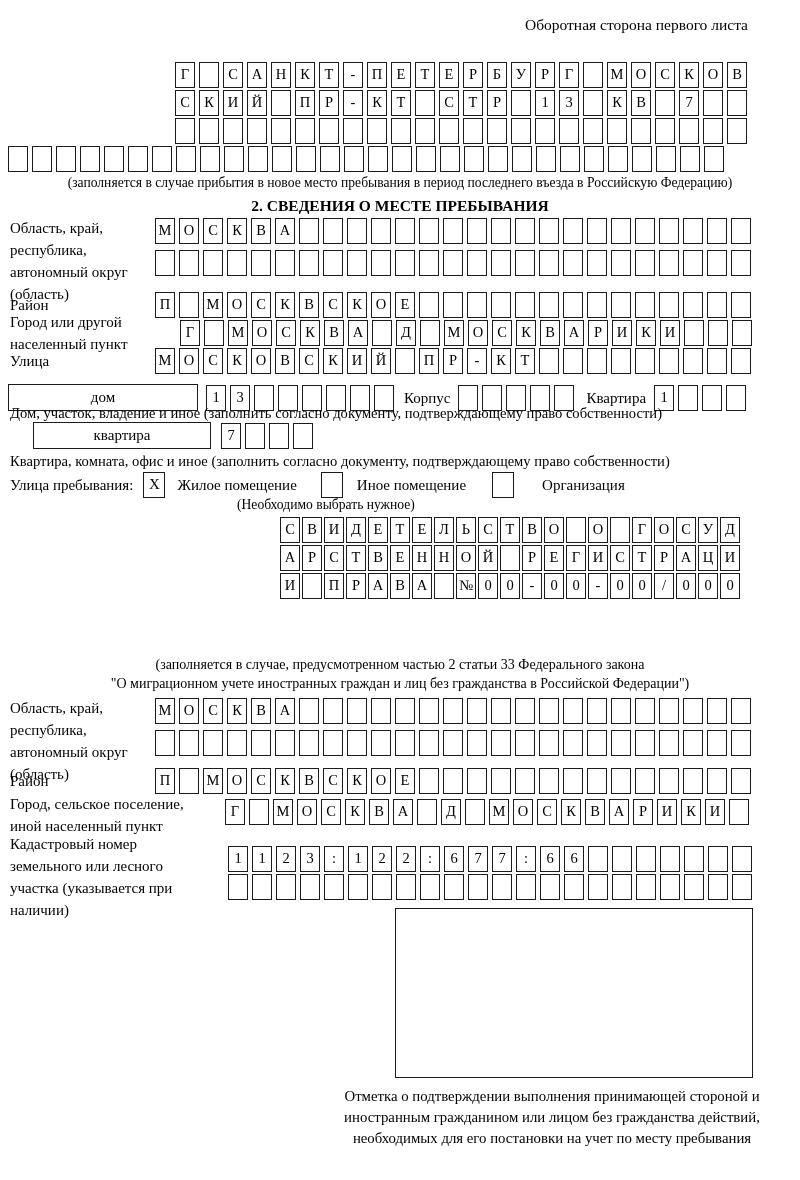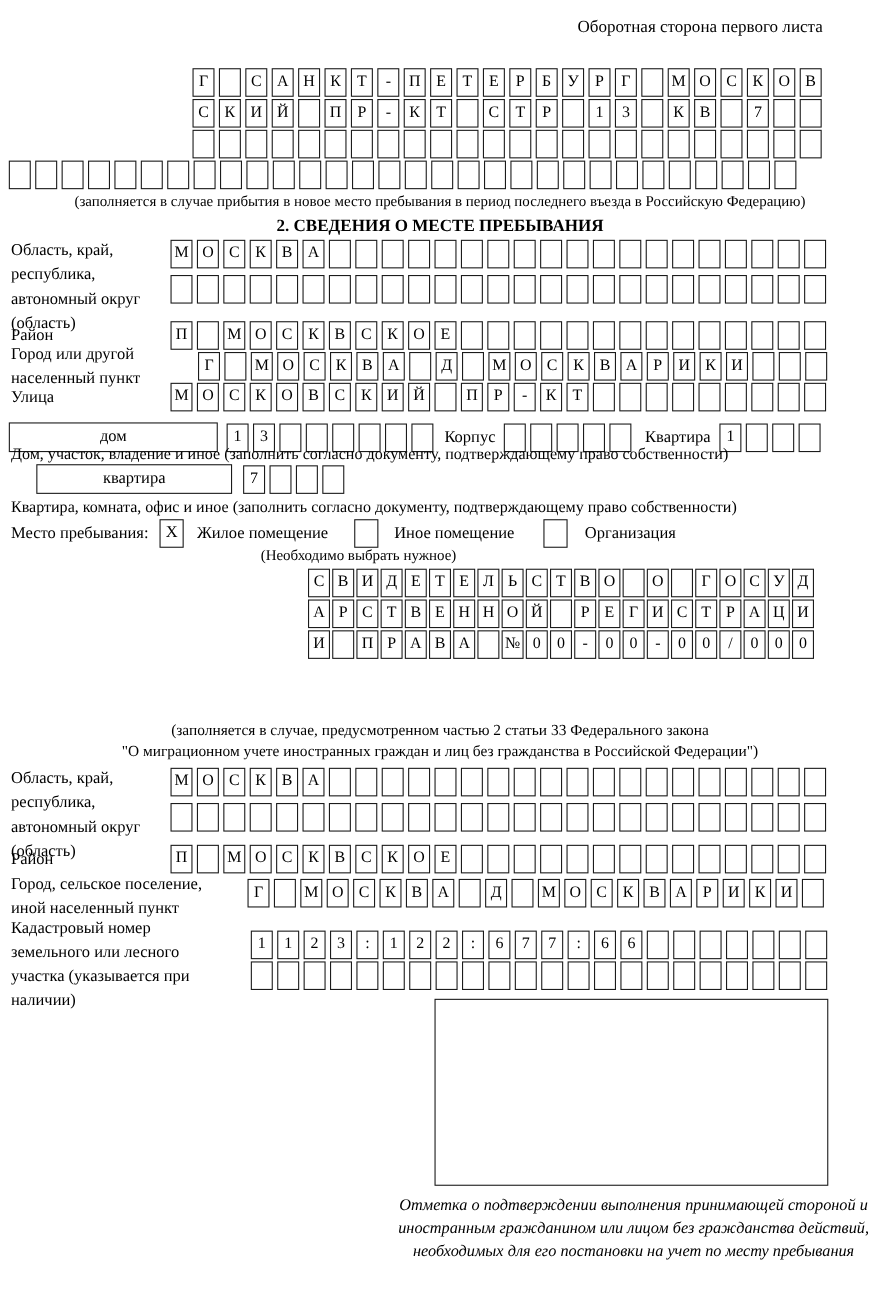--- a/index.html
+++ b/index.html
@@ -327,27 +327,27 @@
     <div class="cells" style="margin-left:10px;">
         <span class="cell">7</span>
         <span class="cell"></span>
         <span class="cell"></span>
         <span class="cell"></span>
       </div>
   </div>
   <div class="abs caption15" style="top:453px;left:10px;">Квартира, комната, офис и иное (заполнить согласно документу, подтверждающему право собственности)</div>
 
   <div class="abs hrow" style="top:472px;left:10px;">
-    <div class="label" style="white-space:nowrap;">Место пребывания:</div>
+    <div class="label" style="white-space:nowrap;">Улица пребывания:</div>
     <div class="checkbox" style="margin-left:10px;">X</div>
     <div class="label" style="margin-left:12px;white-space:nowrap;">Жилое помещение</div>
     <div class="checkbox" style="margin-left:24px;"></div>
     <div class="label" style="margin-left:14px;white-space:nowrap;">Иное помещение</div>
     <div class="checkbox" style="margin-left:26px;"></div>
-    <div class="label" style="margin-left:16px;white-space:nowrap;">Организация</div>
+    <div class="label" style="margin-left:28px;white-space:nowrap;">Организация</div>
   </div>
   <div class="abs caption" style="top:497px;left:237px;">(Необходимо выбрать нужное)</div>
 
   <div class="abs vrows" style="top:517px;left:280px;">
     <div class="cells tight">
         <span class="cell">С</span>
         <span class="cell">В</span>
         <span class="cell">И</span>
         <span class="cell">Д</span>
         <span class="cell">Е</span>
@@ -578,15 +578,15 @@
         <span class="cell"></span>
         <span class="cell"></span>
         <span class="cell"></span>
         <span class="cell"></span>
         <span class="cell"></span>
         <span class="cell"></span>
       </div>
   </div>
 
   <div class="abs stamp" style="top:908px;left:395px;width:358px;height:170px;"></div>
-  <div class="abs note-block" style="top:1086px;left:356px;width:440px;font-style:italic;">Отметка о подтверждении выполнения принимающей стороной и иностранным гражданином или лицом без гражданства действий, необходимых для его постановки на учет по месту пребывания</div>
+  <div class="abs note-block" style="top:1086px;left:332px;width:440px;">Отметка о подтверждении выполнения принимающей стороной и иностранным гражданином или лицом без гражданства действий, необходимых для его постановки на учет по месту пребывания</div>
 
 </div>
 
 </body></html>

